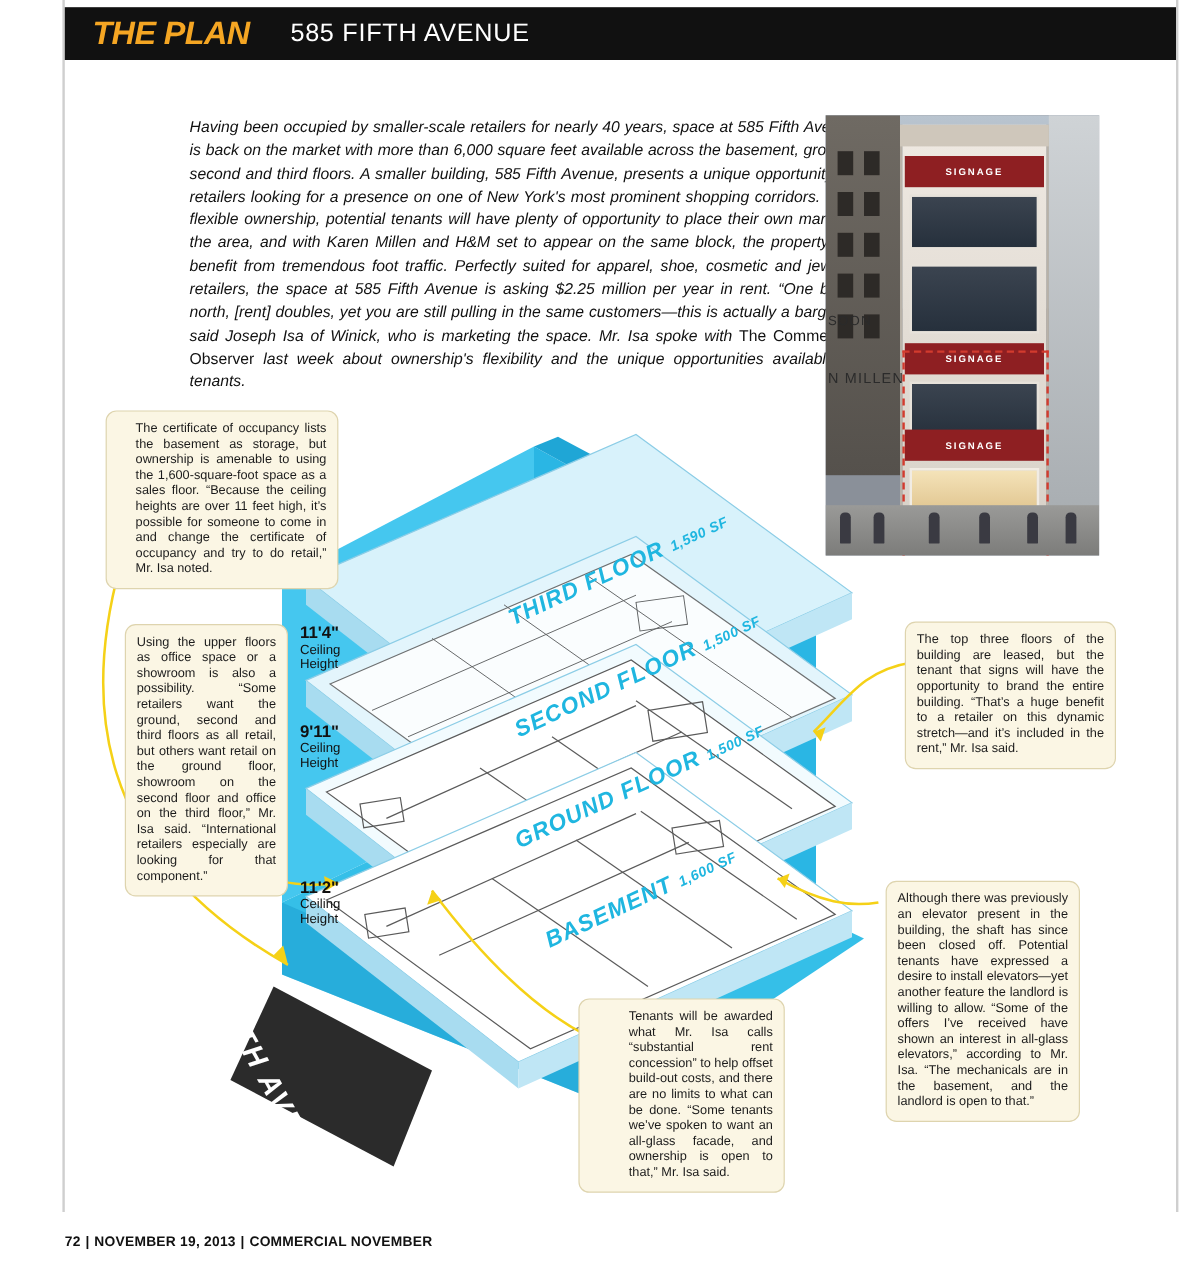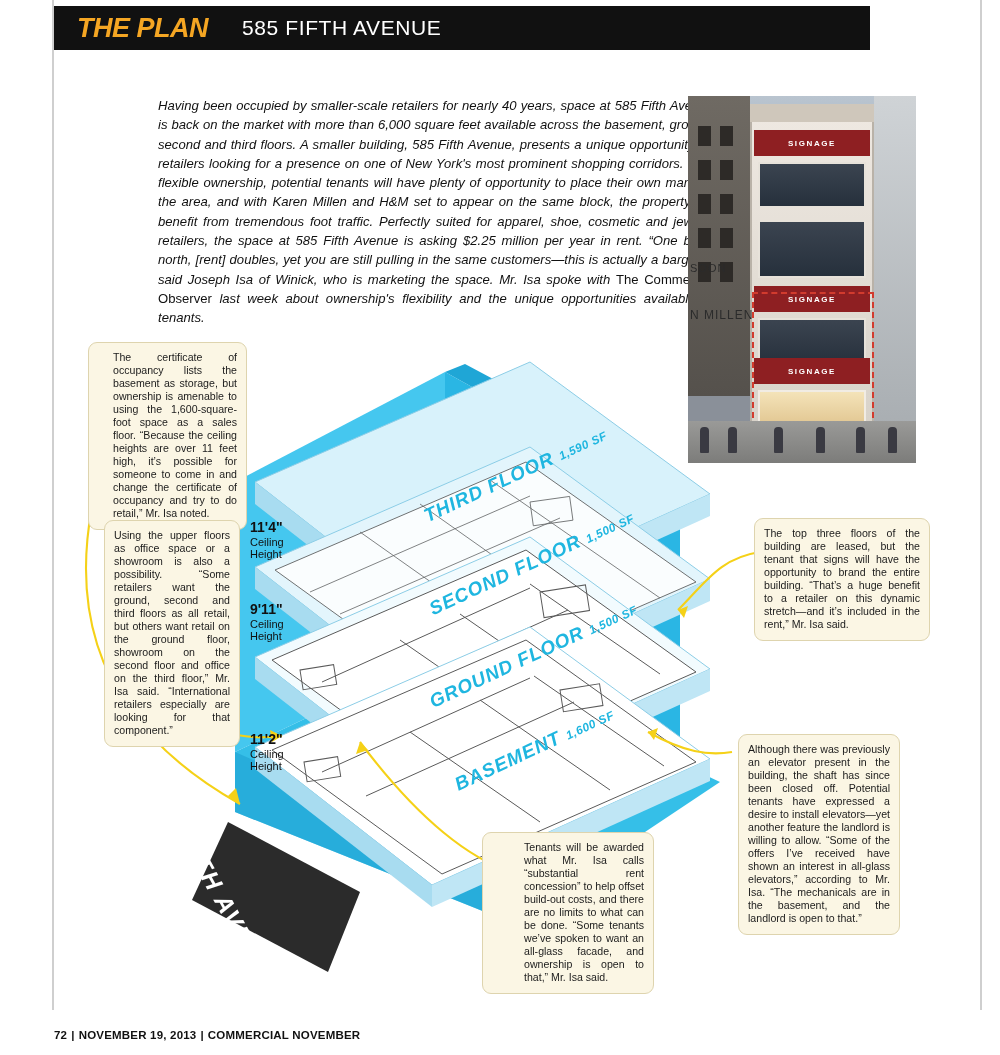--- a/index.html
+++ b/index.html
@@ -17,21 +17,21 @@
     position:absolute; left:52px; top:0; width:2px; height:1010px;
     background:#cfcfcf;
   }
   .page-rule-right {
     position:absolute; left:980px; top:0; width:2px; height:1010px;
     background:#cfcfcf;
   }
 
   
   .masthead {
-    position:absolute; left:54px; top:6px; width:816px; height:44px;
+    position:absolute; left:54px; top:6px; width:926px; height:44px;
     background:#111111;
     display:flex; align-items:center;
   }
   .masthead-logo {
     color:#f5a623; font-style:italic; font-weight:bold;
     font-size:27px; letter-spacing:-0.5px;
     margin-left:23px;
   }
   .masthead-title {
     color:#ffffff; font-size:21px; letter-spacing:0.6px;
@@ -318,21 +318,21 @@
   </div>
   <div class="ceil" style="left:190px; top:380px;">
     <div class="h">11'2"</div>
     <div class="s">Ceiling</div>
     <div class="s">Height</div>
   </div>
 
   <div class="ave-label" style="left:144px; top:486px; transform:rotate(61deg); transform-origin:left top;">5TH AVENUE</div>
 </div>
 
-<div class="callout" style="left:88px; top:342px; width:159px;padding-left:24px;">The certificate of occupancy lists the basement as storage, but ownership is amenable to using the 1,600-square-foot space as a sales floor. “Because the ceiling heights are over 11 feet high, it’s possible for someone to come in and change the certificate of occupancy and try to do retail,” Mr. Isa noted.</div>
+<div class="callout" style="left:88px; top:342px; width:194px;padding-left:24px;">The certificate of occupancy lists the basement as storage, but ownership is amenable to using the 1,600-square-foot space as a sales floor. “Because the ceiling heights are over 11 feet high, it’s possible for someone to come in and change the certificate of occupancy and try to do retail,” Mr. Isa noted.</div>
 
 <div class="callout" style="left:104px; top:520px; width:136px;">Using the upper floors as office space or a showroom is also a possibility. “Some retailers want the ground, second and third floors as all retail, but others want retail on the ground floor, showroom on the second floor and office on the third floor,” Mr. Isa said. “International retailers especially are looking for that component.”</div>
 
 <div class="callout" style="left:754px; top:518px; width:176px;">The top three floors of the building are leased, but the tenant that signs will have the opportunity to brand the entire building. “That’s a huge benefit to a retailer on this dynamic stretch—and it’s included in the rent,” Mr. Isa said.</div>
 
 <div class="callout" style="left:482px; top:832px; width:172px;padding-left:41px;">Tenants will be awarded what Mr. Isa calls “substantial rent concession” to help offset build-out costs, and there are no limits to what can be done. “Some tenants we’ve spoken to want an all-glass facade, and ownership is open to that,” Mr. Isa said.</div>
 
 <div class="callout" style="left:738px; top:734px; width:162px;">Although there was previously an elevator present in the building, the shaft has since been closed off. Potential tenants have expressed a desire to install elevators—yet another feature the landlord is willing to allow. “Some of the offers I’ve received have shown an interest in all-glass elevators,” according to Mr. Isa. “The mechanicals are in the basement, and the landlord is open to that.”</div>
 
 <div class="footer">

